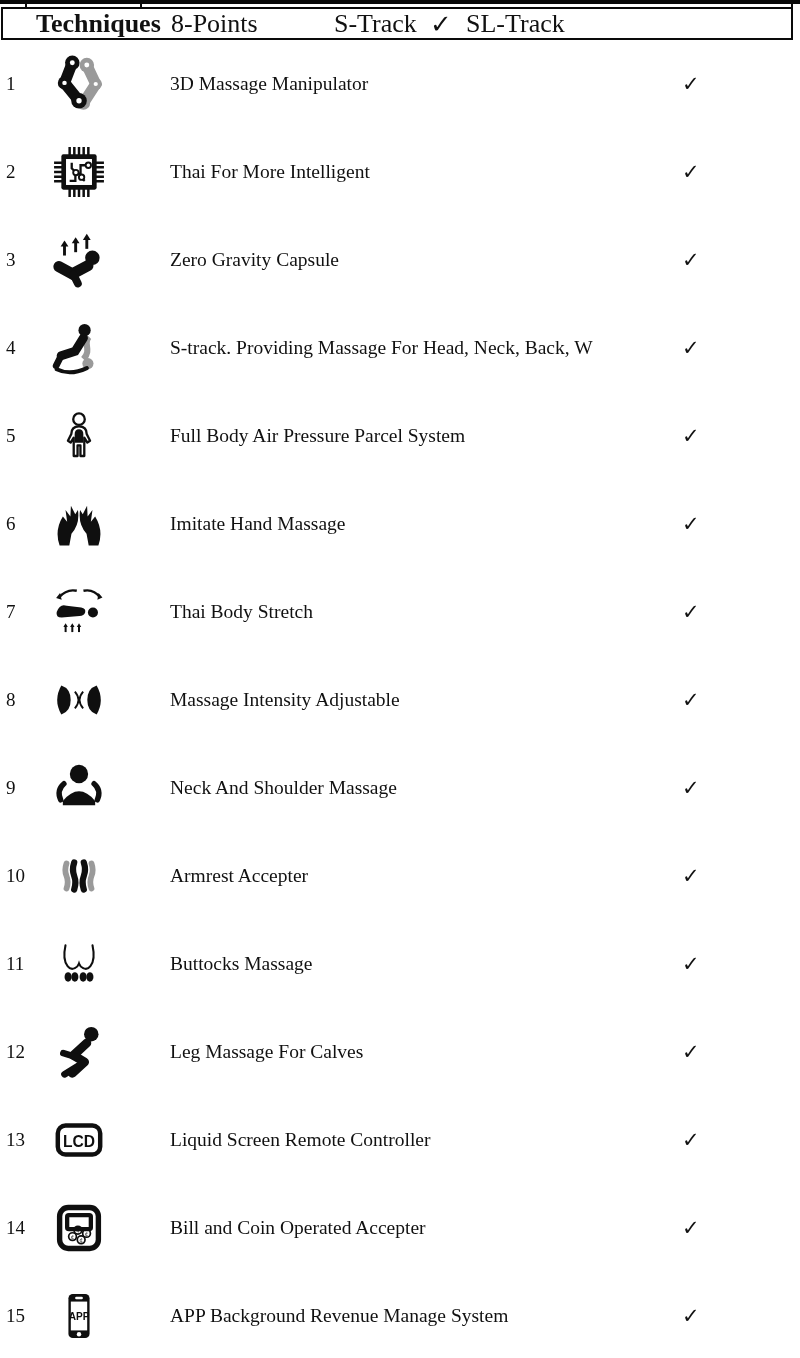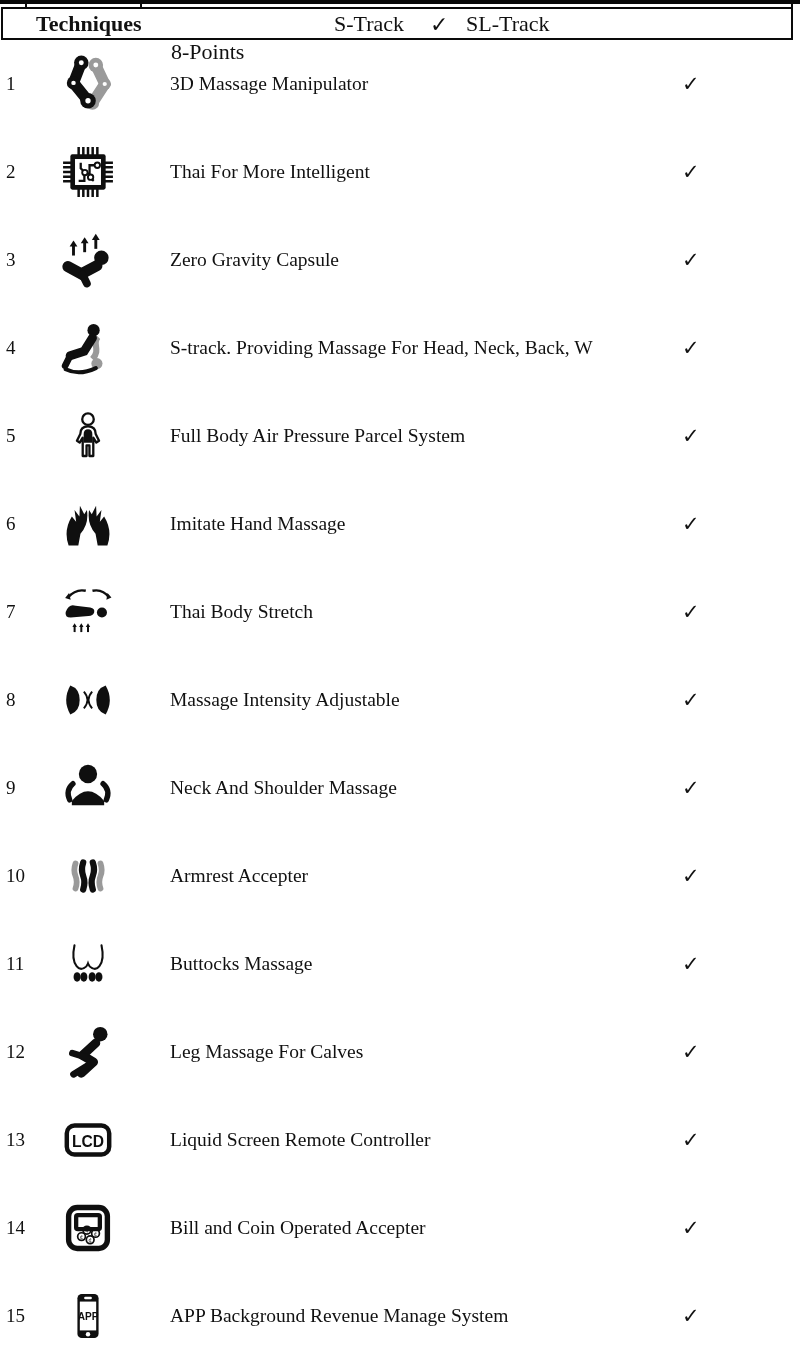--- a/index.html
+++ b/index.html
@@ -7,31 +7,31 @@
               font-family:"Liberation Serif", serif; overflow:hidden; }
   body { position:relative; }
 
   .top-bar { position:absolute; top:0; left:0; width:800px; height:4px; background:#0a0a0a; }
   .tick { position:absolute; top:0; width:2px; height:9px; background:#0a0a0a; }
   .tick-a { left:25px; } .tick-b { left:140px; } .tick-c { left:791px; }
 
   .header-box { position:absolute; top:7px; left:1px; width:792px; height:33px;
                 border:2.5px solid #0a0a0a; background:#fff; }
   .header-box span { position:absolute; top:50%; transform:translateY(-50%);
-                     font-size:22px; white-space:nowrap; }
+                     font-size:26px; white-space:nowrap; }
   .h-tech { left:33px; font-weight:bold; }
-  .h-8p  { left:168px;margin-top:28px; }
+  .h-8p  { left:168px; }
   .h-st  { left:305px;margin-left:26px; }
   .h-chk { left:427px; font-size:20px; font-family:"DejaVu Sans", sans-serif; }
   .h-slt { left:463px; }
 
   .rows { position:absolute; top:40px; left:0; width:800px; }
   .row  { position:relative; height:88px; }
   .row .num   { position:absolute; left:6px;  top:50%; transform:translateY(-50%); font-size:19px; }
-  .row .icon  { position:absolute; left:56px; top:50%; transform:translateY(-50%);
+  .row .icon  { position:absolute; left:47px; top:50%; transform:translateY(-50%);
                 width:64px; height:66px; display:flex; align-items:center; justify-content:center;text-align:right; }
   .row .label { position:absolute; left:170px; top:50%; transform:translateY(-50%);
                 font-size:19.5px; white-space:nowrap; }
   .row .check { position:absolute; left:682px; top:50%; transform:translateY(-50%);
                 font-size:21px; font-weight:600; font-family:"DejaVu Sans", sans-serif; }
   svg { display:block; }
 </style>
 </head>
 <body>
 

